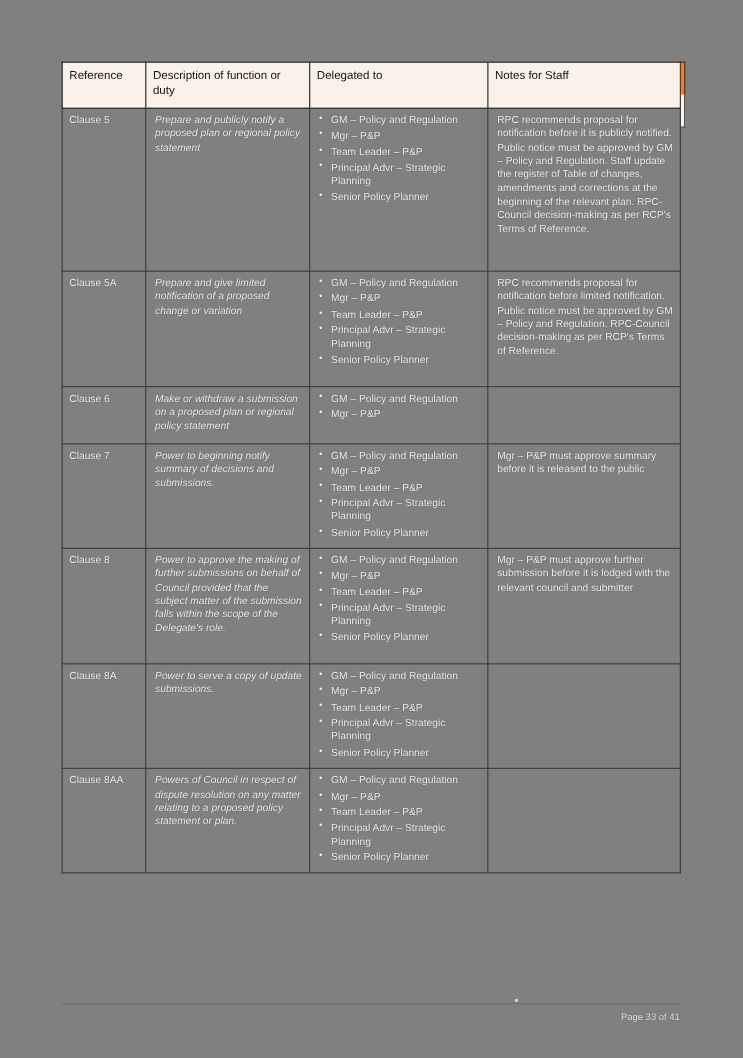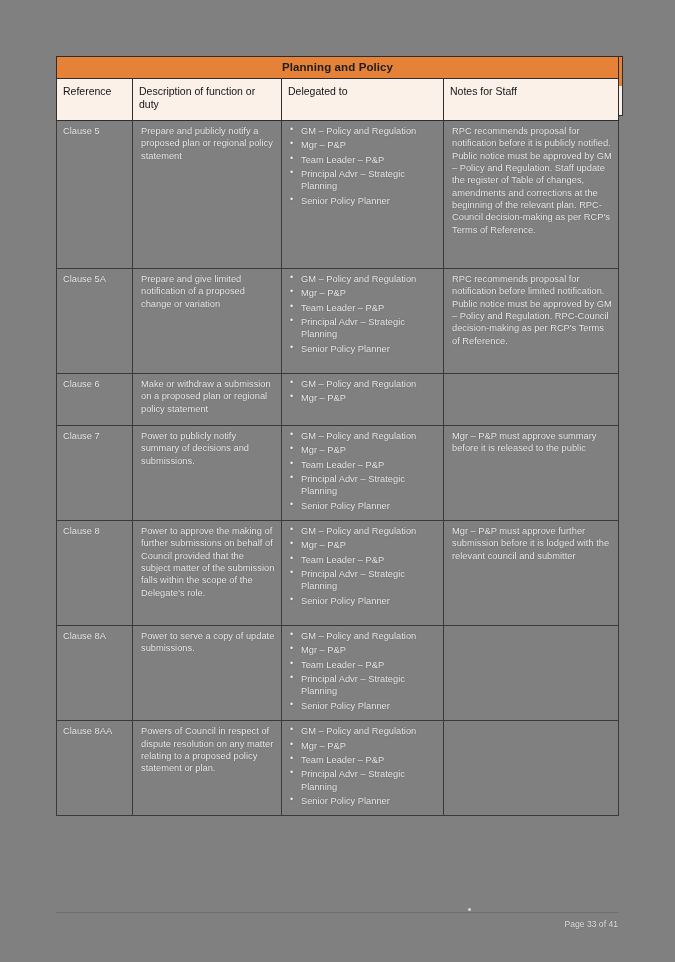--- a/index.html
+++ b/index.html
@@ -64,21 +64,21 @@
   }
   
   tbody td {
     background: #808080;
     color: #f2f2f2;
     font-size: 9.3px;
     line-height: 1.33;
     text-shadow: 0 0 1px rgba(0,0,0,0.55);
   }
   td.ref-cell { font-size: 9.3px; }
-  td.desc-cell { padding-left: 8px; }
+  td.desc-cell { padding-left: 8px; font-style: italic; }
   td.notes-cell { padding-left: 8px; }
 
   ul.deleg-list {
     margin: 0;
     padding: 0 0 0 13px;
     list-style: none;
   }
   ul.deleg-list li {
     position: relative;
     margin: 0 0 2px 0;
@@ -152,23 +152,20 @@
   <div class="edge-sliver2"></div>
 
   <table class="doc-table">
     <colgroup>
       <col class="c-ref">
       <col class="c-desc">
       <col class="c-deleg">
       <col class="c-notes">
     </colgroup>
     <thead>
-      <tr class="title-row">
-        <th colspan="4">Planning and Policy</th>
-      </tr>
       <tr class="head-row">
         <th>Reference</th>
         <th>Description of function or duty</th>
         <th>Delegated to</th>
         <th>Notes for Staff</th>
       </tr>
     </thead>
     <tbody id="table-body">
         <tr style="height: 148px; margin-top: 34px;">
           <td class="ref-cell">Clause 5</td>
@@ -204,21 +201,21 @@
           <td class="deleg-cell">
             <ul class="deleg-list">
               <li>GM – Policy and Regulation</li>
               <li>Mgr – P&amp;P</li>
             </ul>
           </td>
           <td class="notes-cell"></td>
         </tr>
         <tr style="height: 93px;">
           <td class="ref-cell">Clause 7</td>
-          <td class="desc-cell">Power to publicly notify summary of decisions and submissions.</td>
+          <td class="desc-cell">Power to beginning notify summary of decisions and submissions.</td>
           <td class="deleg-cell">
             <ul class="deleg-list">
               <li>GM – Policy and Regulation</li>
               <li>Mgr – P&amp;P</li>
               <li>Team Leader – P&amp;P</li>
               <li>Principal Advr – Strategic Planning</li>
               <li>Senior Policy Planner</li>
             </ul>
           </td>
           <td class="notes-cell">Mgr – P&amp;P must approve summary before it is released to the public</td>

